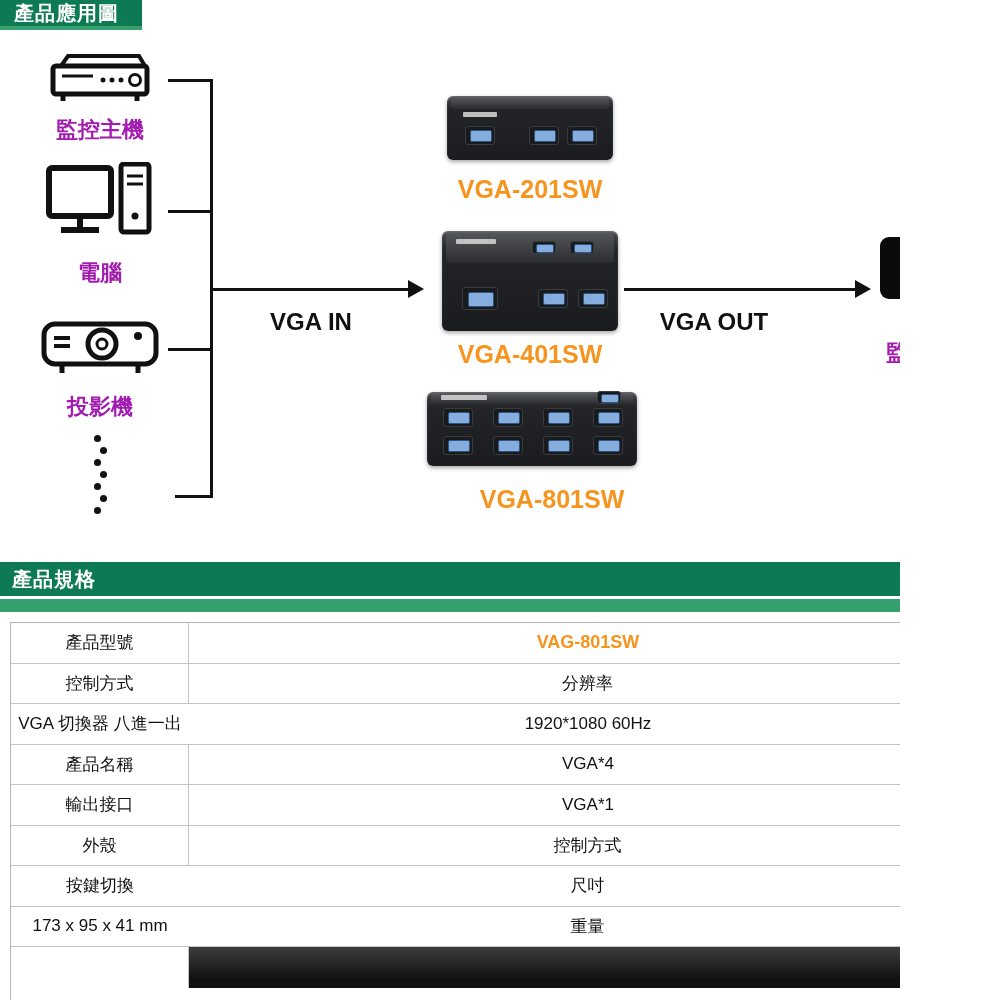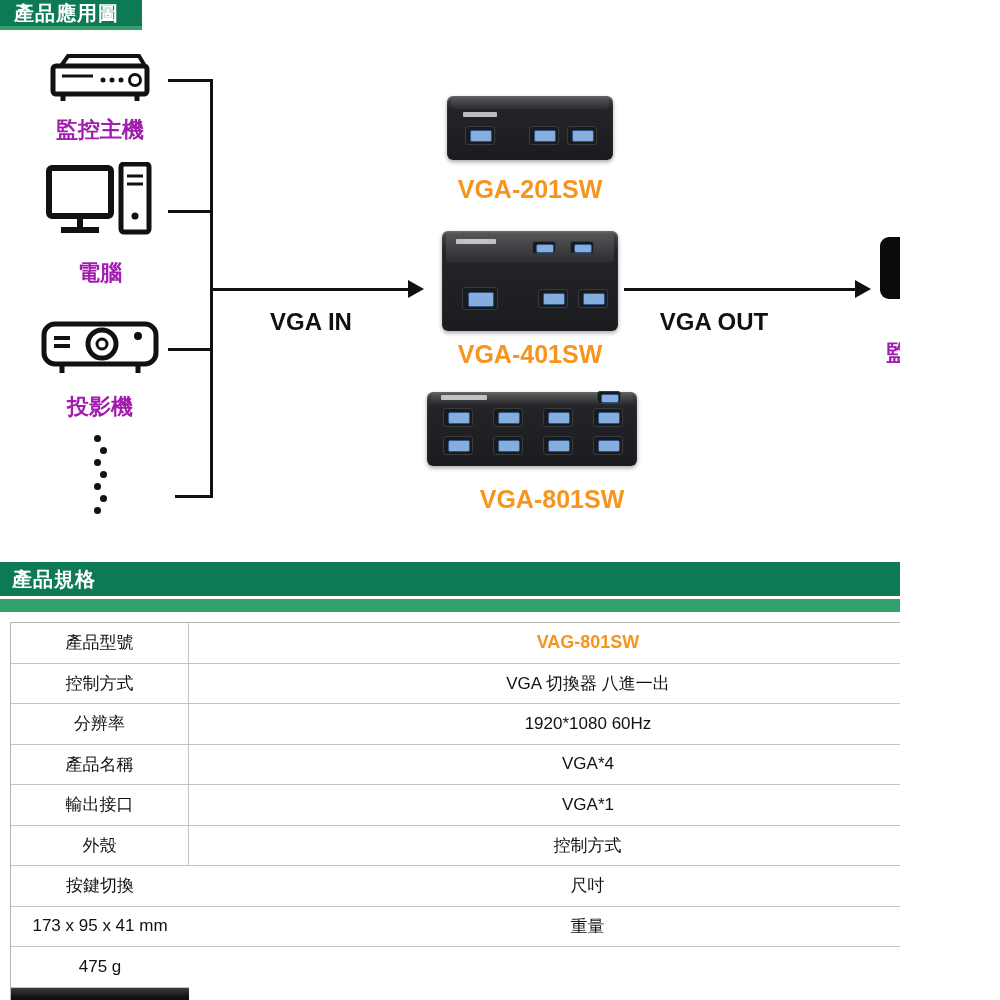--- a/index.html
+++ b/index.html
@@ -220,39 +220,38 @@
   <div class="spec-title-bar">
     <span>產品規格</span>
   </div>
   <div class="spec-strip"></div>
 
   <div class="spec-table">
     <div class="cell lab">產品型號</div>
     <div class="cell val model">VAG-801SW</div>
 
     <div class="cell lab">控制方式</div>
+    <div class="cell lab">分辨率</div>
+
     <div class="cell val">VGA 切換器 八進一出</div>
-
-    <div class="cell lab">分辨率</div>
     <div class="cell val">1920*1080 60Hz</div>
 
     <div class="cell lab">產品名稱</div>
     <div class="cell val">VGA*4</div>
 
     <div class="cell lab">輸出接口</div>
     <div class="cell val">VGA*1</div>
 
     <div class="cell lab">外殼</div>
 
     <div class="cell lab">控制方式</div>
     <div class="cell val">按鍵切換</div>
 
     <div class="cell lab">尺吋</div>
     <div class="cell val">173 x 95 x 41 mm</div>
 
     <div class="cell lab">重量</div>
-    <div class="cell val">475 g</div>
 
     <div class="cell lab noline"></div>
     <div class="cell cutoff-image"></div>
   </div>
 
 </div>
 
 </body></html>

